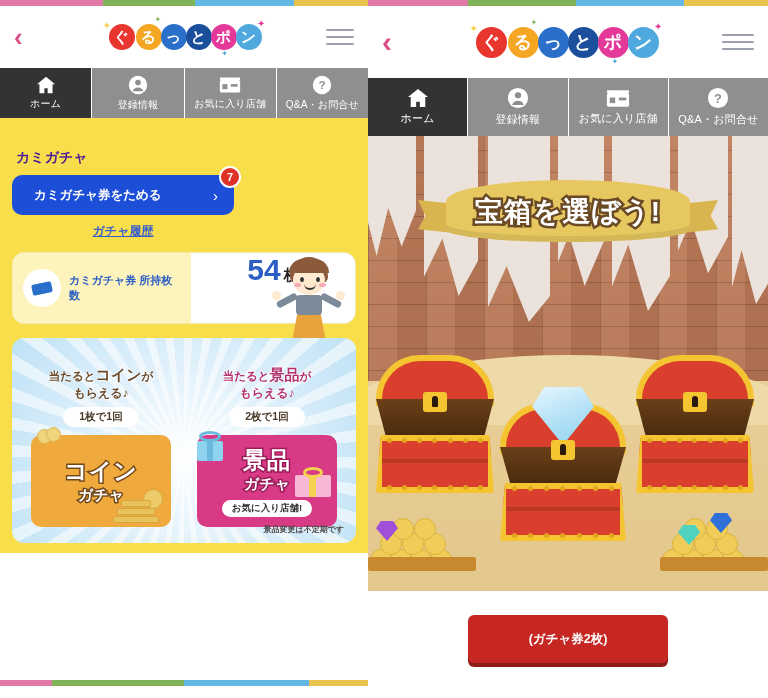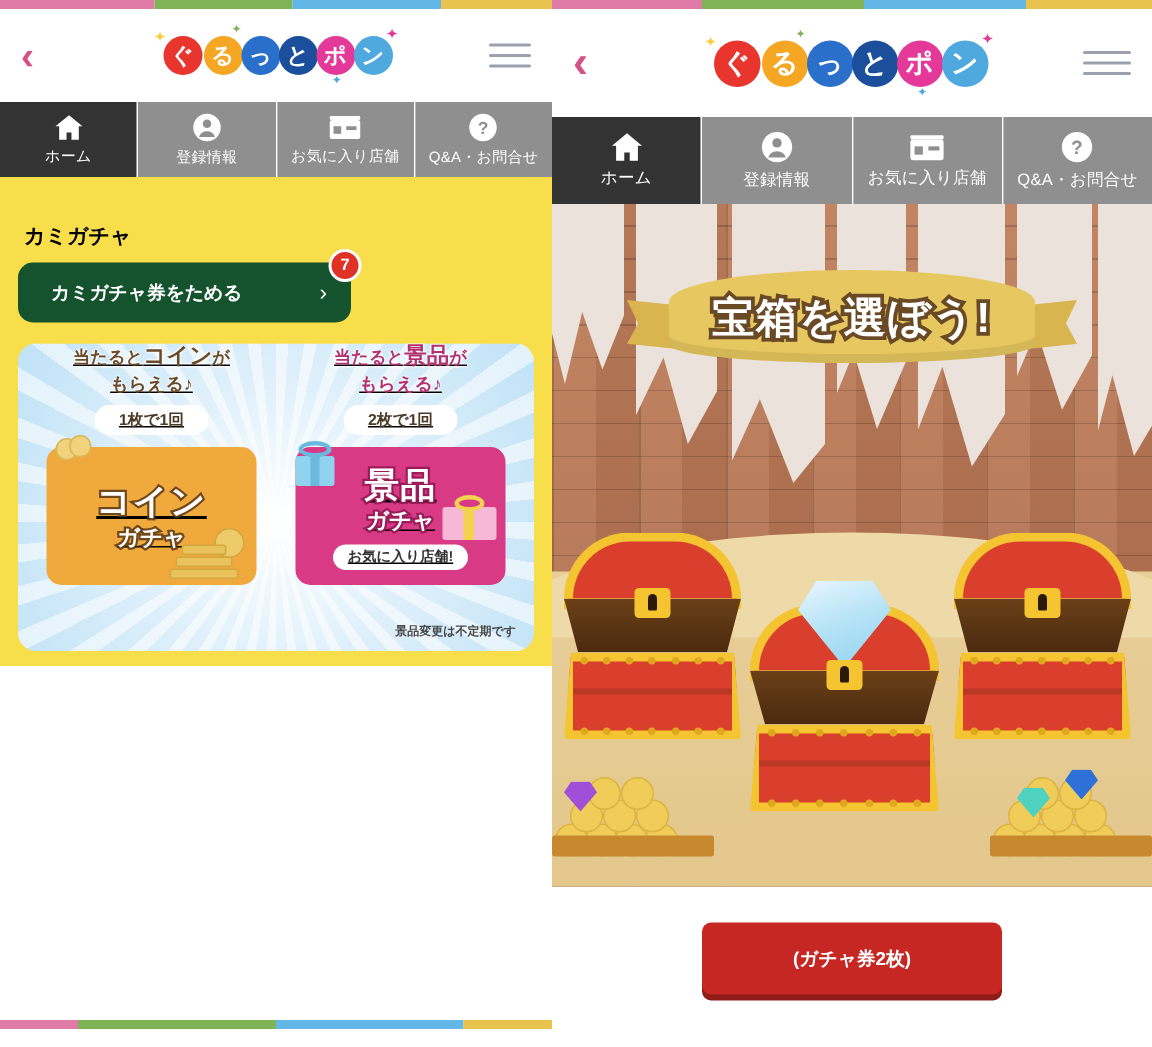--- a/index.html
+++ b/index.html
@@ -83,25 +83,25 @@
     background: #fff; border-radius: 14px; padding: 13px 14px;
     font-size: 11px; color: #333; line-height: 1.4; position: relative;
     box-shadow: 0 1px 0 rgba(0,0,0,.04);
   }
   .speech:after {
     content:""; position: absolute; right: 40px; bottom: -11px;
     border-left: 11px solid transparent; border-right: 11px solid transparent;
     border-top: 12px solid #fff;
   }
 
-  .section-title { font-size: 14px; font-weight: 700; color: #000000; margin: 17px 0 8px 4px; }
+  .section-title { font-size: 14px; font-weight: 700; color: #4c1d95; margin: 17px 0 8px 4px; }
 
   .row-btn-area { position: relative; }
   .blue-btn {
-    background: #14532d; color: #fff; border-radius: 10px;
+    background: #1d4ed8; color: #fff; border-radius: 10px;
     width: 222px; height: 40px; display: flex; align-items: center;
     justify-content: space-between; padding: 0 16px 0 22px;
     font-size: 12.5px; font-weight: 700; position: relative;
   }
   .blue-btn .chev { font-size: 15px; font-weight: 400; }
   .badge {
     position: absolute; left: 207px; top: -9px;
     width: 22px; height: 22px; border-radius: 50%;
     background: #e03127; border: 2px solid #fff; color: #fff;
     font-size: 11px; font-weight: 700;
@@ -160,21 +160,21 @@
   .ticket-unit { font-size: 15px; font-weight: 700; color: #222; }
 
   
   .promo {
     margin-top: 14px; border-radius: 12px; height: 205px; position: relative;
     overflow: hidden;
     background:
       repeating-conic-gradient(from 0deg at 50% 58%, rgba(255,255,255,.55) 0deg 4deg, rgba(255,255,255,0) 4deg 9deg),
       radial-gradient(circle at 50% 58%, #ffffff 0%, #dff0fb 45%, #bfe2f6 100%);
   }
-  .promo-cols { display: flex; height: 100%; padding: 0 10px 0 10px; gap: 8px; text-decoration: underline; }
+  .promo-cols { display: flex; height: 100%; padding: 28px 10px 0 10px; gap: 8px; }
   .promo-col { flex: 1; display: flex; flex-direction: column; align-items: center; }
   .promo-head { text-align: center; line-height: 1.25; }
   .promo-head .ph-1 { font-size: 11.5px; font-weight: 700; color: #6b4a2a;
     text-shadow: 0 0 2px #fff, 0 0 2px #fff, 0 0 2px #fff; }
   .promo-head .ph-1 b { font-size: 15px; }
   .promo-head.pink .ph-1 { color: #b4316f; }
   .promo-head .ph-2 { font-size: 12px; font-weight: 700; color: #6b4a2a; margin-top:1px;
     text-shadow: 0 0 2px #fff, 0 0 2px #fff; }
   .promo-head.pink .ph-2 { color: #b4316f; }
   .pill {
@@ -416,39 +416,52 @@
 
 
       <div class="section-title">カミガチャ</div>
 
       <div class="row-btn-area">
         <div class="blue-btn">
           <span>カミガチャ券をためる</span>
           <span class="chev">›</span>
         </div>
         <div class="badge">7</div>
+        <a class="history-link" href="#">ガチャ履歴</a>
 
         <div class="mascot">
           <div class="m-arm l"></div>
           <div class="m-arm r"></div>
           <div class="m-hand l"></div>
           <div class="m-hand r"></div>
           <div class="m-skirt"></div>
           <div class="m-body"></div>
           <div class="m-hair"></div>
           <div class="m-face"></div>
           <div class="m-hair2"></div>
           <div class="m-eye l"></div>
           <div class="m-eye r"></div>
           <div class="m-cheek l"></div>
           <div class="m-cheek r"></div>
           <div class="m-smile"></div>
         </div>
       </div>
 
+      <div class="ticket-card">
+        <div class="ticket-left">
+          <div class="ticket-badge-icon">
+            <span class="tkt"></span>
+          </div>
+          <div class="ticket-label">カミガチャ券 所持枚数</div>
+        </div>
+        <div class="ticket-right">
+          <span class="ticket-count">54</span>
+          <span class="ticket-unit">枚</span>
+        </div>
+      </div>
 
       <div class="promo">
         <div class="promo-cols">
 
           <div class="promo-col">
             <div class="promo-head">
               <div class="ph-1"><span>当たると</span><b>コイン</b><span>が</span></div>
               <div class="ph-2">もらえる♪</div>
             </div>
             <div class="pill">1枚で1回</div>

